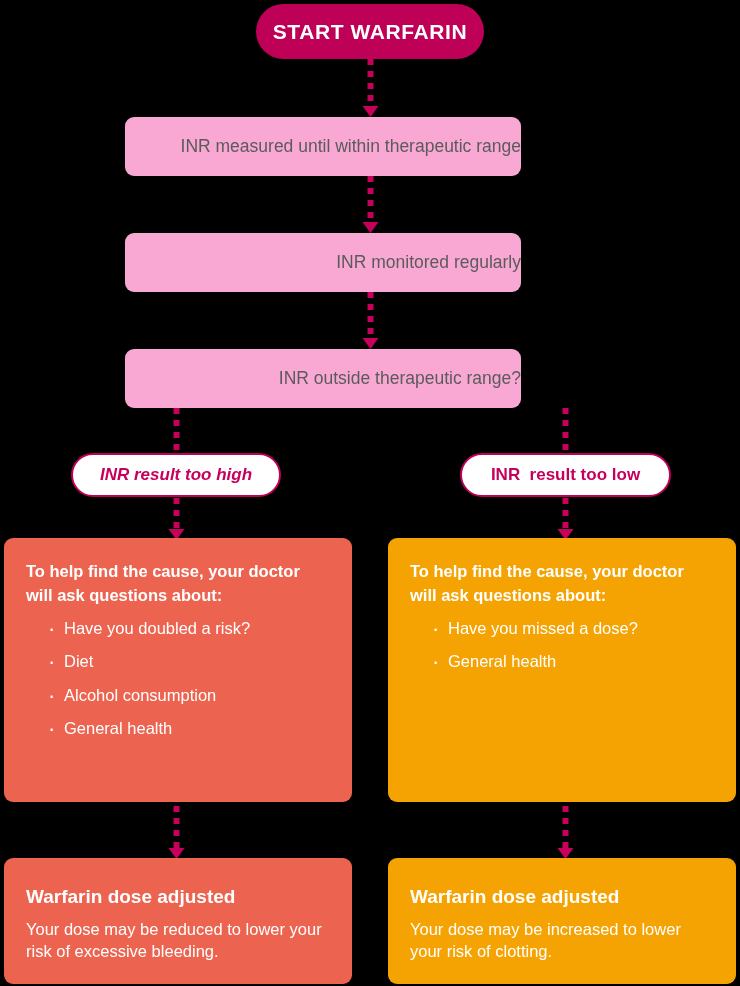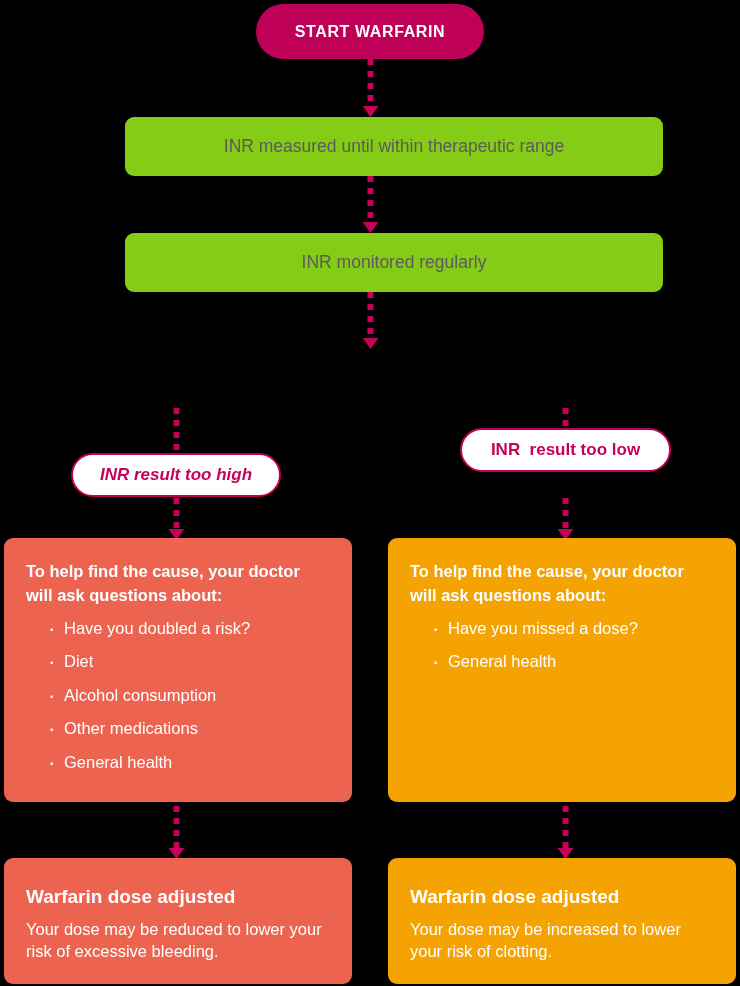--- a/index.html
+++ b/index.html
@@ -31,34 +31,34 @@
     width: 228px;
     height: 55px;
     background: #BE0057;
     border-radius: 28px;
     display: flex;
     align-items: center;
     justify-content: center;
   }
   .start-pill .label {
     color: #FFFFFF;
-    font-size: 16px;
+    font-size: 21px;
     font-weight: bold;
     letter-spacing: 0.6px;
   }
 
   .grey-box {
     left: 125px;
-    width: 538px;
+    width: 396px;
     height: 59px;
-    background: #84cc16;
+    background: #f9a8d4;
     border-radius: 9px;
     display: flex;
     align-items: center;
-    justify-content: center;
+    justify-content: flex-end;
   }
   .grey-box .label {
     color: #5B5B5B;
     font-size: 17.5px;
     font-weight: normal;
   }
   .grey-1 { top: 117px; }
   .grey-2 { top: 233px; }
   .grey-3 { top: 349px; }
 
@@ -72,21 +72,21 @@
     justify-content: center;
     padding: 0 18px;
   }
   .branch-pill .label {
     color: #C7005B;
     font-size: 17px;
     font-weight: bold;
     white-space: pre;
   }
   .branch-left  { left: 71px;  top: 453px; width: 210px; font-style: italic; }
-  .branch-right { left: 460px; top: 428px; width: 211px; }
+  .branch-right { left: 460px; top: 453px; width: 211px; }
 
   .info-box {
     top: 538px;
     height: 264px;
     border-radius: 9px;
     padding: 22px 20px 18px 22px;
   }
   .info-left  { left: 4px;   width: 348px; background: #EC6450; }
   .info-right { left: 388px; width: 348px; background: #F5A302; }
 
@@ -199,20 +199,23 @@
 
   <div class="node grey-box grey-2">
     <span class="label">INR monitored regularly</span>
   </div>
 
   <div class="conn" style="left:370px; top:292px; height:48px;">
     <div class="stem"></div>
     <div class="head"></div>
   </div>
 
+  <div class="node grey-box grey-3">
+    <span class="label">INR outside therapeutic range?</span>
+  </div>
 
   <div class="conn no-head" style="left:176px; top:408px; height:47px;">
     <div class="stem"></div>
 
   </div>
 
   <div class="conn no-head" style="left:565px; top:408px; height:47px;">
     <div class="stem"></div>
 
   </div>
@@ -234,21 +237,20 @@
     <div class="stem"></div>
     <div class="head"></div>
   </div>
 
   <div class="node info-box info-left">
     <p class="intro">To help find the cause, your doctor will ask questions about:</p>
     <ul>
       <li>Have you doubled a risk?</li>
       <li>Diet</li>
       <li>Alcohol consumption</li>
-      <li>Other medications</li>
       <li>General health</li>
     </ul>
   </div>
 
   <div class="node info-box info-right">
     <p class="intro">To help find the cause, your doctor will ask questions about:</p>
     <ul>
       <li>Have you missed a dose?</li>
       <li>General health</li>
     </ul>

